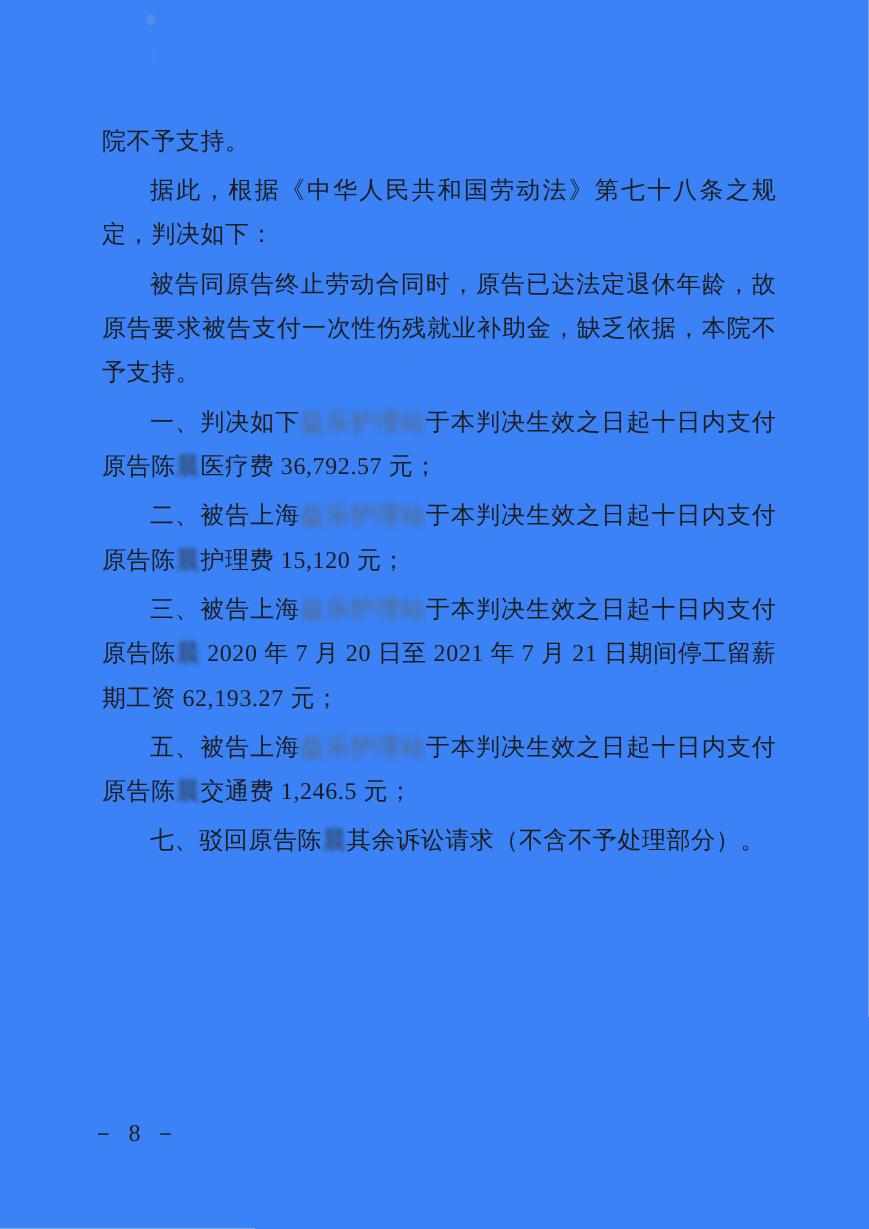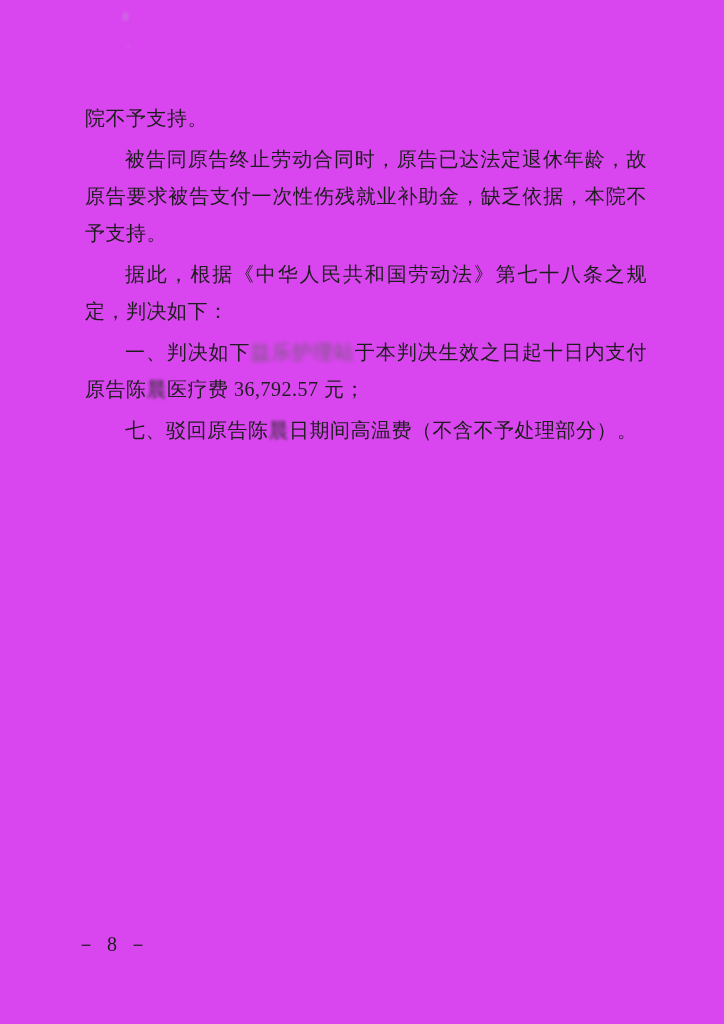--- a/index.html
+++ b/index.html
@@ -11,21 +11,21 @@
     height: 1024px;
     background: #ffffff;
     position: relative;
     overflow: hidden;
     font-family: "Liberation Serif", "DejaVu Serif", serif;
     color: #1d1d1d;
   }
   .page {
     position: absolute;
     inset: 0;
-    background: #d946ef;
+    background: #3b82f6;
     font-family: Liberation Serif, serif;
   }
   .content {
     position: absolute;
     left: 85px;
     top: 100px;
     width: 562px;
     font-size: 20px;
     line-height: 37px;
     text-align: justify;
@@ -73,30 +73,33 @@
 
 <div class="page">
 
   <span class="speck speck-1"></span>
   <span class="speck speck-2"></span>
 
   <div class="content">
 
     <p class="noindent"><span>院不予支持。</span></p>
 
+    <p><span>据此，根据《中华人民共和国劳动法》第七十八条之规定，判决如下：</span></p>
+
     <p><span>被告同原告终止劳动合同时，原告已达法定退休年龄，故原告要求被告支付一次性伤残就业补助金，缺乏依据，本院不予支持。</span></p>
-
-    <p><span>据此，根据《中华人民共和国劳动法》第七十八条之规定，判决如下：</span></p>
 
     <p><span>一、判决如下</span><span class="red-co">益乐护理站</span><span>于本判决生效之日起十日内支付原告陈</span><span class="red-name">晨</span><span>医疗费 36,792.57 元；</span></p>
 
+    <p><span>二、被告上海</span><span class="red-co">益乐护理站</span><span>于本判决生效之日起十日内支付原告陈</span><span class="red-name">晨</span><span>护理费 15,120 元；</span></p>
+
+    <p><span>三、被告上海</span><span class="red-co">益乐护理站</span><span>于本判决生效之日起十日内支付原告陈</span><span class="red-name">晨</span><span> 2020 年 7 月 20 日至 2021 年 7 月 21 日期间停工留薪期工资 62,193.27 元；</span></p>
 
 
+    <p><span>五、被告上海</span><span class="red-co">益乐护理站</span><span>于本判决生效之日起十日内支付原告陈</span><span class="red-name">晨</span><span>交通费 1,246.5 元；</span></p>
 
 
-
-    <p><span>七、驳回原告陈</span><span class="red-name">晨</span><span>日期间高温费（不含不予处理部分）。</span></p>
+    <p><span>七、驳回原告陈</span><span class="red-name">晨</span><span>其余诉讼请求（不含不予处理部分）。</span></p>
 
   </div>
 
   <div class="footer">－ 8 －</div>
 
 </div>
 
 </body></html>

